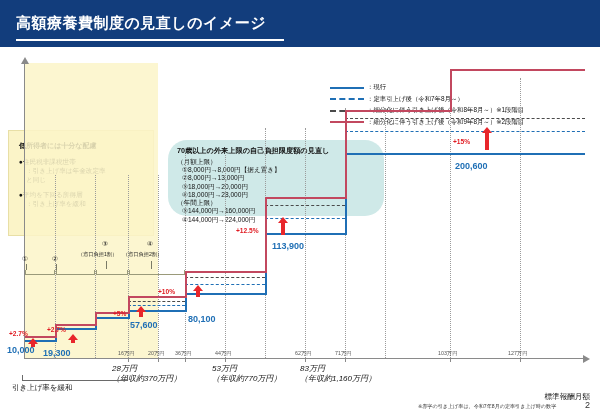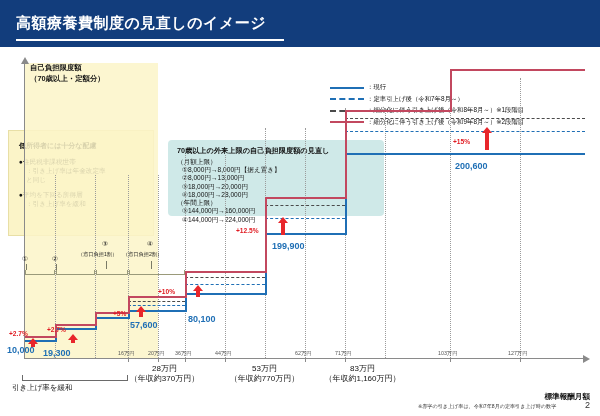--- a/index.html
+++ b/index.html
@@ -48,21 +48,21 @@
     background:#fbf4c8; border:1px solid #e8dfa6;
     padding:10px 8px 6px 10px;
   }
   #low-income-note .hd { font-size:7px; font-weight:bold; color:#111; margin-bottom:7px; }
   #low-income-note .bullet { font-size:6.6px; color:#111; margin-bottom:6px; line-height:1.35; }
   #low-income-note .sub { padding-left:7px; display:block; }
 
   
   #outpatient-box {
     position:absolute; left:168px; top:140px; width:216px; height:76px;
-    background:#cfe9e8; border-radius:4px; padding:6px 8px 4px 9px;
+    background:#cfe9e8; border-radius:19px; padding:6px 8px 4px 9px;
   }
   #outpatient-box .ob-title { font-size:7.2px; font-weight:bold; color:#111; margin-bottom:2px; }
   #outpatient-box .ob-line { font-size:6.6px; color:#111; line-height:1.25; }
   #outpatient-box .ob-indent { padding-left:5px; }
 
   
   #chart { position:absolute; left:0; top:55px; width:600px; height:305px; }
   #y-axis-line { position:absolute; left:24px; top:8px; width:1px; height:295px; background:#8a8a8a; }
   #y-axis-arrow {
     position:absolute; left:20.5px; top:2px; width:0; height:0;
@@ -130,33 +130,33 @@
     position:absolute; border:1px solid #9a9a7a; border-top:none;
     height:5px;
   }
 
   
   .xtick-sm {
     position:absolute; font-size:5.3px; color:#555; white-space:nowrap;
   }
   .xtick-mark { position:absolute; width:1px; height:4px; background:#8a8a8a; }
   .xcat {
-    position:absolute; font-size:8px; color:#111; text-align:center;
-    white-space:nowrap; line-height:1.3;
+    position:absolute; font-size:8px; color:#111; 
+    white-space:nowrap; line-height:1.3;font-style:italic;
   }
   #bracket-low {
     position:absolute; left:22px; top:375px; width:106px; height:6px;
     border:1px solid #6a6a6a; border-top:none;
   }
   #label-low {
     position:absolute; left:12px; top:383px; font-size:7.5px; color:#111;
     white-space:nowrap;
   }
   #x-axis-title {
-    position:absolute; right:10px; top:392px; font-size:7.6px; font-weight:bold;
+    position:absolute; right:10px; top:392px; font-size:7.6px; font-weight:normal;
     color:#111;
   }
   #footnote {
     position:absolute; left:418px; top:403px; font-size:5.1px; color:#333;
     white-space:nowrap;
   }
   #page-num {
     position:absolute; right:10px; top:400px; font-size:9px; color:#333;
   }
 </style>
@@ -219,23 +219,20 @@
   <div class="ob-line ob-indent">④144,000円→224,000円</div>
 </div>
 
 <div id="chart">
 
   <div class="band" style="left:25px; width:103px;"></div>
   <div class="band" style="left:128px; width:30px;"></div>
 
   <div id="y-axis-arrow"></div>
   <div id="y-axis-line"></div>
-  <div id="y-axis-label">
-    自己負担限度額<br><span>（70歳以上・定額分）</span>
-  </div>
 
   <div id="x-axis-line"></div>
   <div id="x-axis-arrow"></div>
 
   <div class="vgrid" style="left:55px;"></div>
   <div class="vgrid" style="left:95px;"></div>
   <div class="vgrid" style="left:128px;"></div>
   <div class="vgrid" style="left:158px;"></div>
   <div class="vgrid" style="left:185px; height:203px; top:100px;"></div>
   <div class="vgrid" style="left:225px; height:203px; top:100px;"></div>
@@ -283,21 +280,21 @@
   <div class="seg seg-h c-red" style="left:265px; top:142px; width:80px;"></div>
   <div class="seg seg-v c-red" style="left:345px; top:55px; height:89px;"></div>
   <div class="seg seg-h c-red" style="left:345px; top:55px; width:105px;"></div>
   <div class="seg seg-v c-red" style="left:450px; top:14px; height:43px;"></div>
   <div class="seg seg-h c-red" style="left:450px; top:14px; width:135px;"></div>
 
   <div class="val-label" style="left:7px;  top:290px;">10,000</div>
   <div class="val-label" style="left:43px; top:293px;">19,300</div>
   <div class="val-label" style="left:130px;top:265px;">57,600</div>
   <div class="val-label" style="left:188px;top:259px;">80,100</div>
-  <div class="val-label" style="left:272px;top:186px;">199,900</div>
+  <div class="val-label" style="left:272px;top:186px;">113,900</div>
   <div class="val-label" style="left:455px;top:106px;">200,600</div>
 
   <div class="pct-label" style="left:9px;  top:275px;">+2.7%</div>
   <div class="up-arrow" style="left:28px; top:283px;">
     <span class="head" style="left:0; top:0;"></span>
     <span class="shaft" style="left:3px; top:5px; width:4px; height:4px;"></span>
   </div>
 
   <div class="pct-label" style="left:47px; top:271px;">+2.7%</div>
   <div class="up-arrow" style="left:68px; top:279px;">

